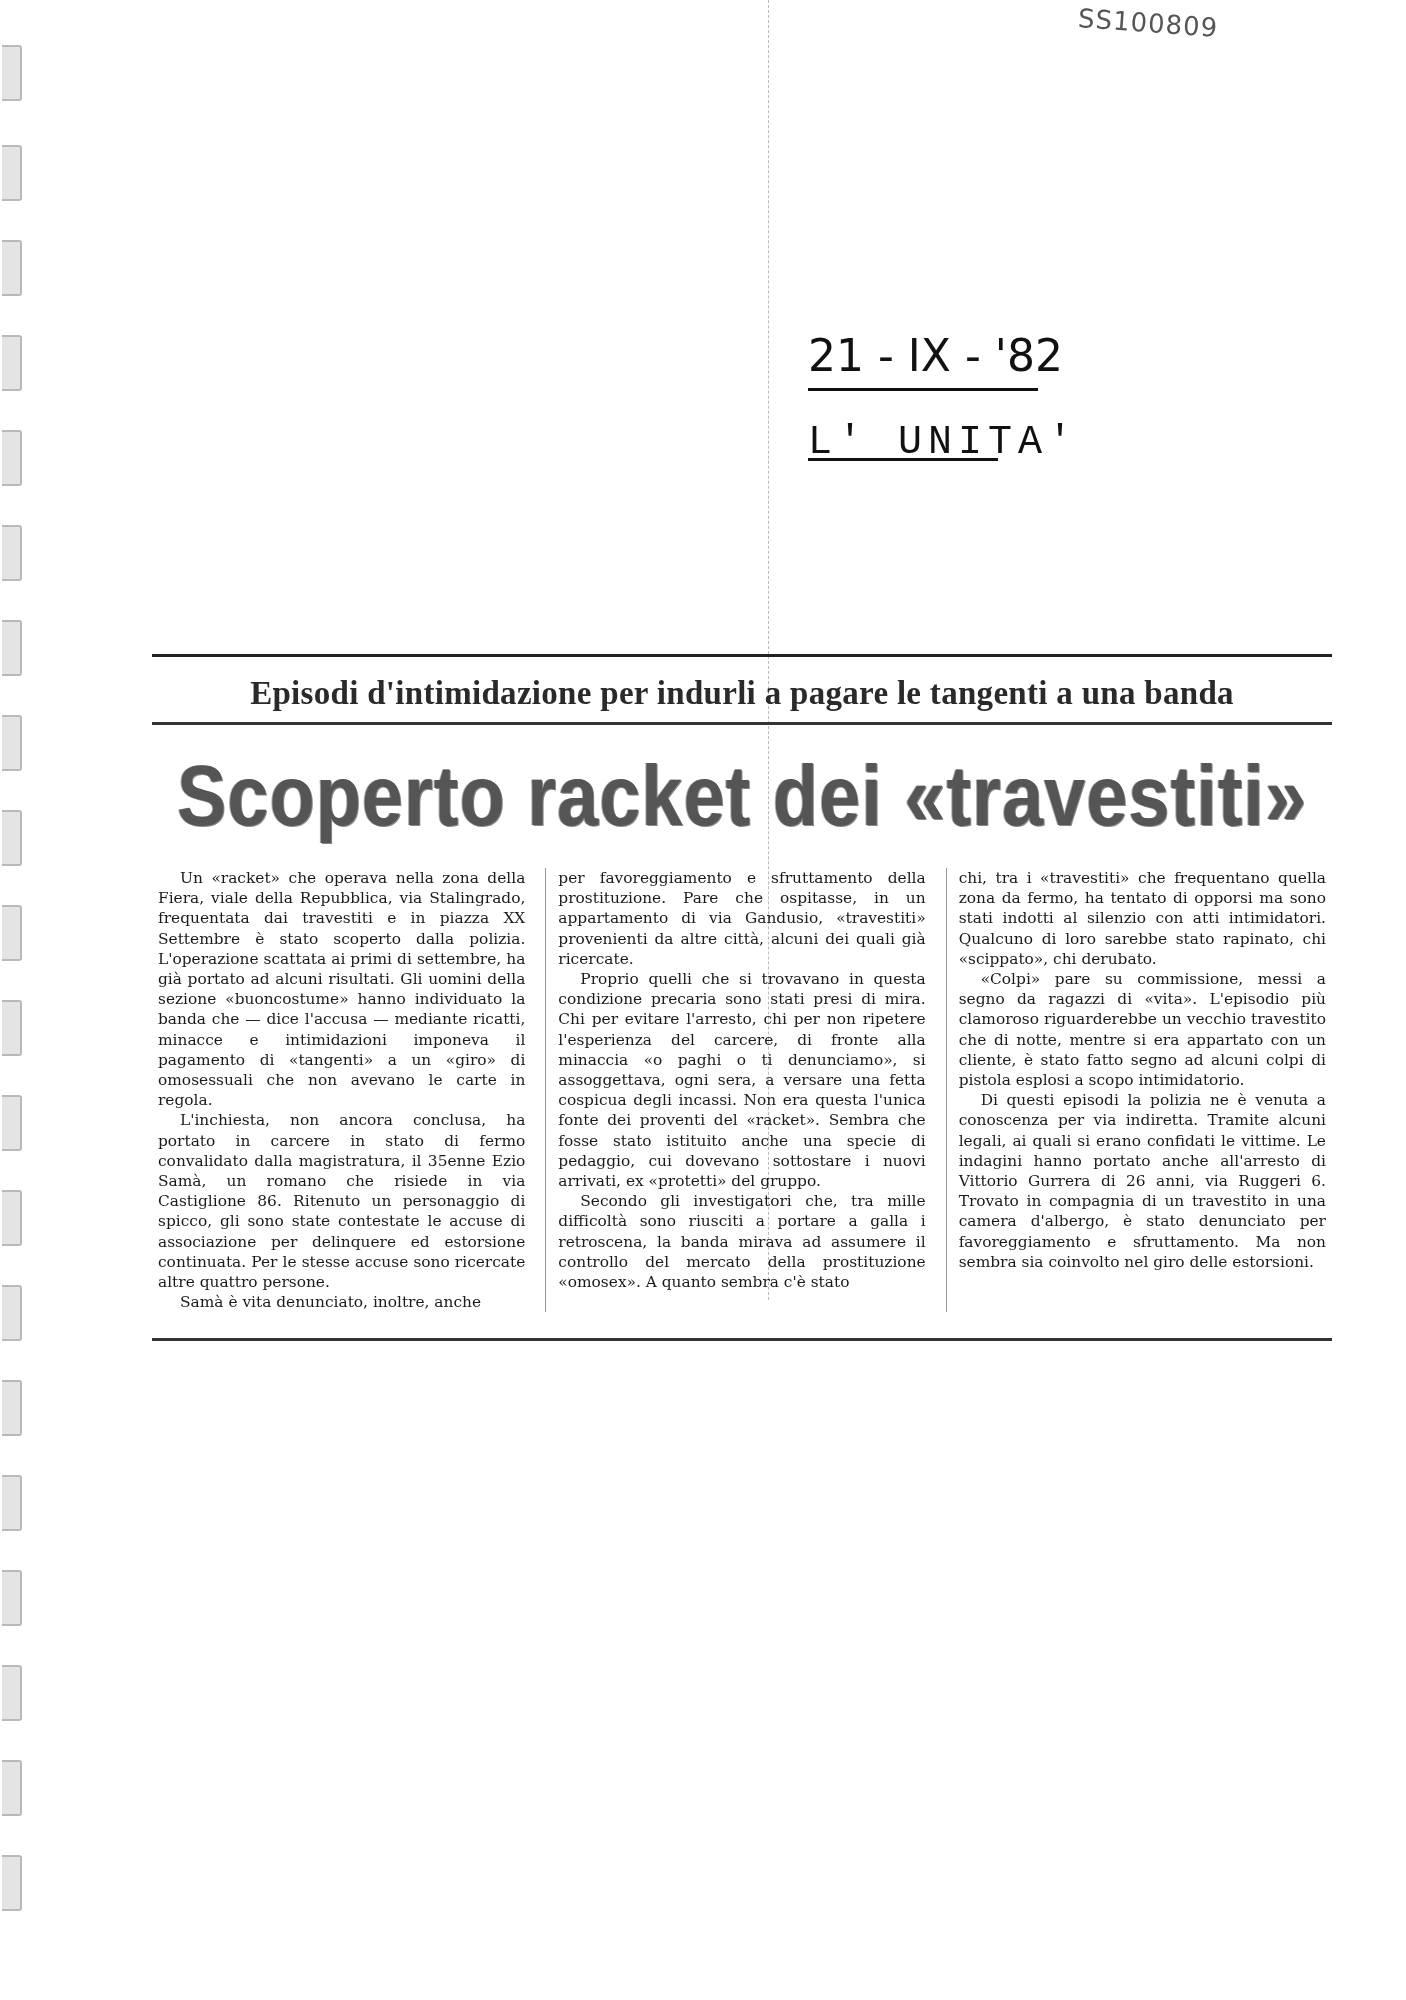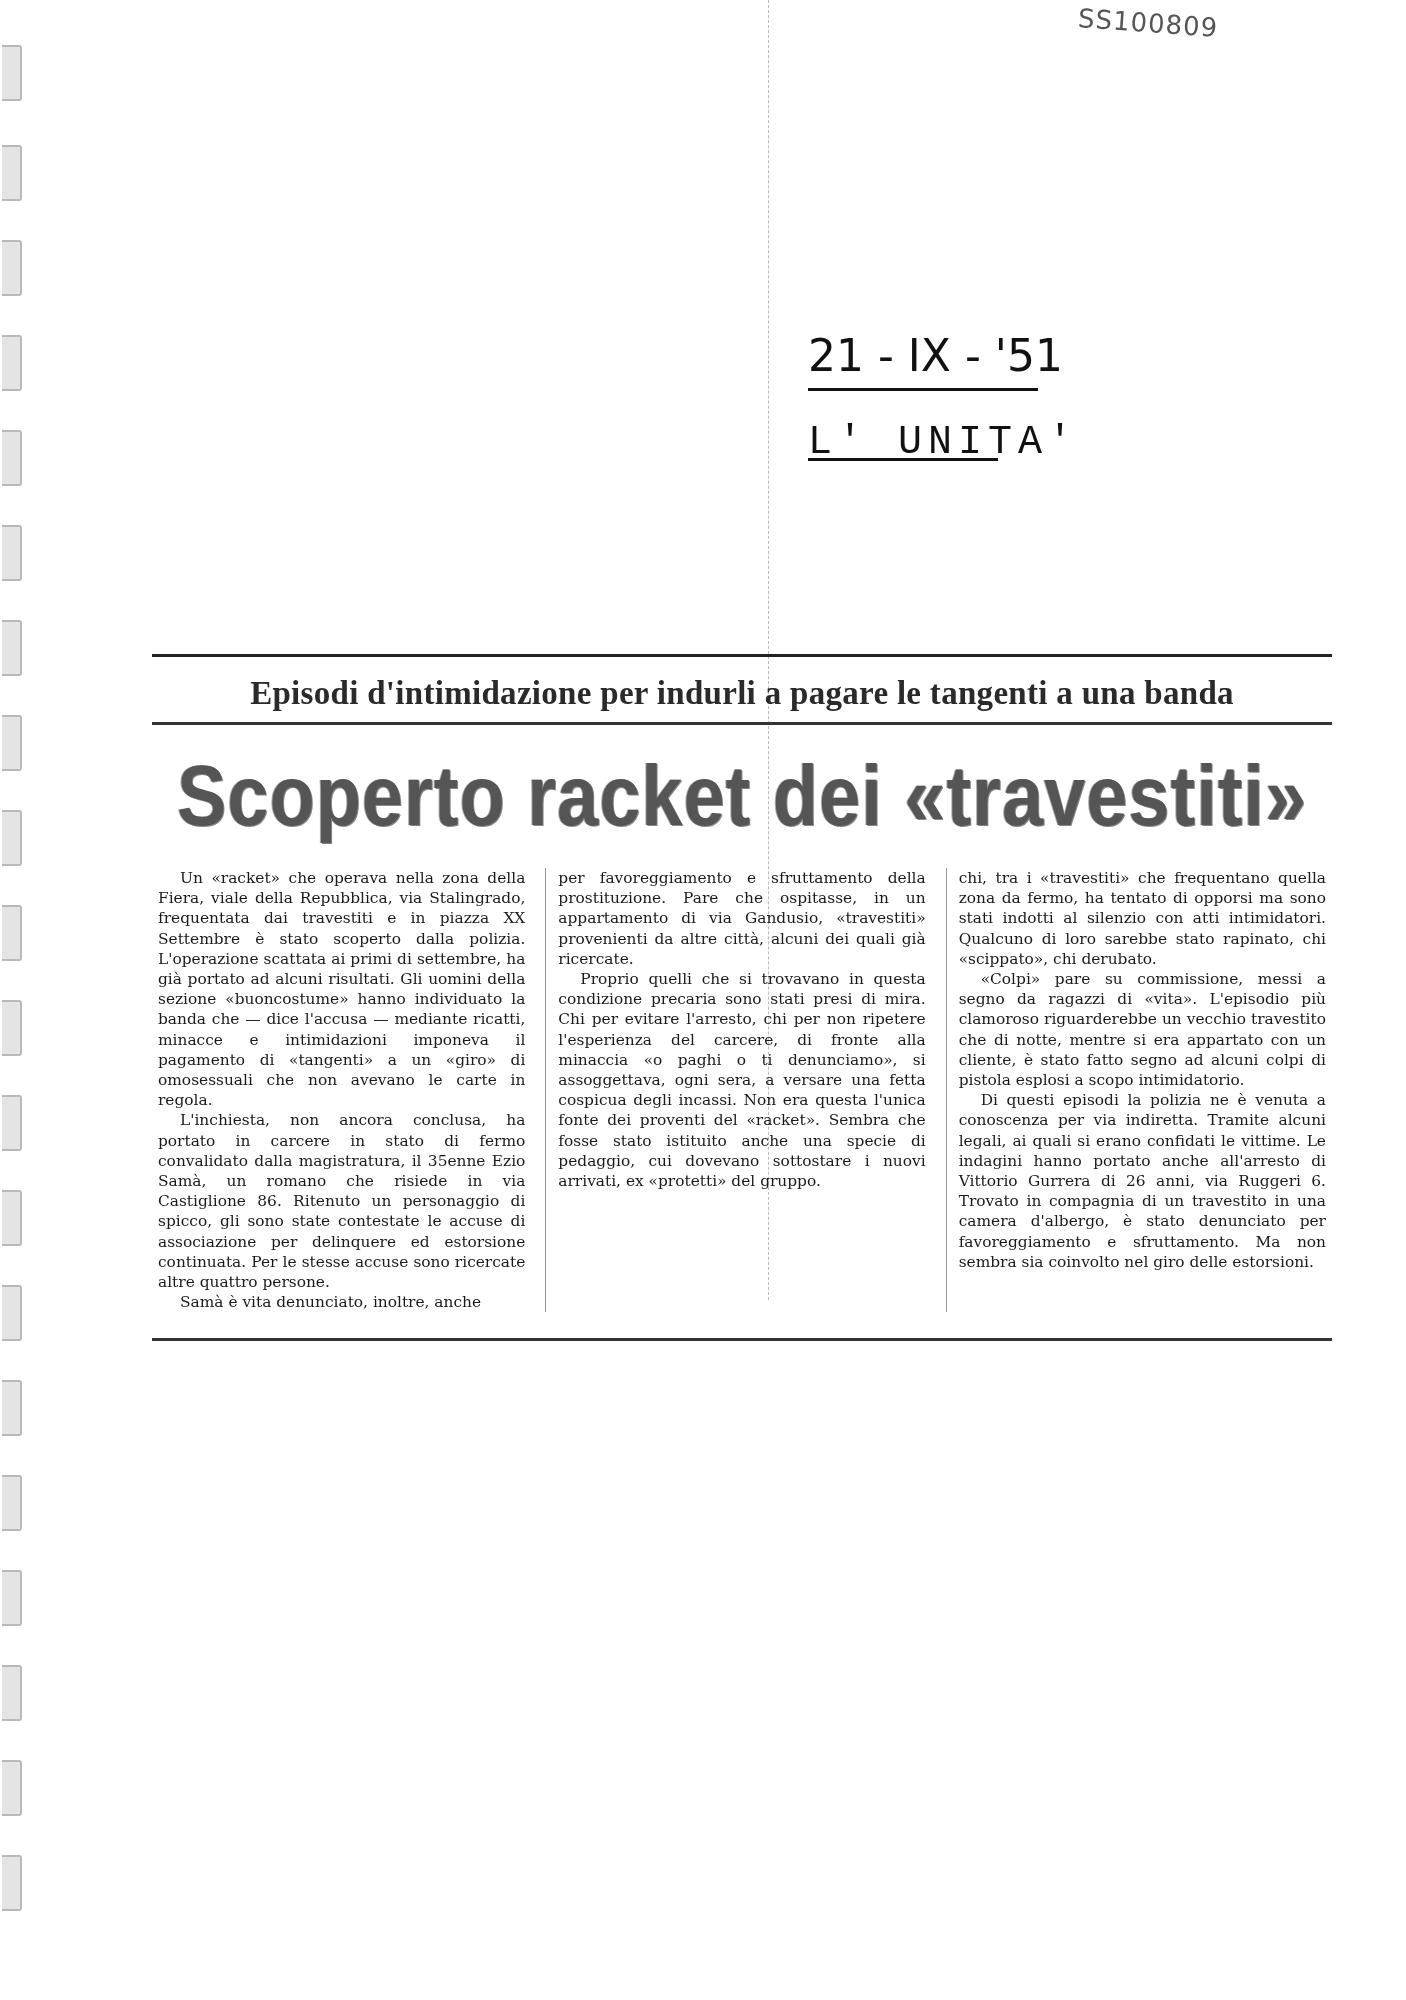--- a/index.html
+++ b/index.html
@@ -73,40 +73,41 @@
 <div class="binding-mark" style="top:1475px"></div>
 <div class="binding-mark" style="top:1570px"></div>
 <div class="binding-mark" style="top:1665px"></div>
 <div class="binding-mark" style="top:1760px"></div>
 <div class="binding-mark" style="top:1855px"></div>
 
 <div class="fold-line"></div>
 
 <div class="stamp">SS100809</div>
 
-<div class="date-note">21 - IX - '51</div>
+<div class="date-note">21 - IX - '82</div>
 <div class="date-rule"></div>
 <div class="paper-note">L' UNITA'</div>
 <div class="paper-rule"></div>
 
 <div class="article">
   <div class="rule-top"></div>
   <div class="kicker">Episodi d'intimidazione per indurli a pagare le tangenti a una banda</div>
   <div class="rule-mid"></div>
   <div class="headline">Scoperto racket dei «travestiti»</div>
 
   <div class="columns">
     <div class="col">
       <p>Un «racket» che operava nella zona della Fiera, viale della Repubblica, via Stalingrado, frequentata dai travestiti e in piazza XX Settembre è stato scoperto dalla polizia. L'operazione scattata ai primi di settembre, ha già portato ad alcuni risultati. Gli uomini della sezione «buoncostume» hanno individuato la banda che — dice l'accusa — mediante ricatti, minacce e intimidazioni imponeva il pagamento di «tangenti» a un «giro» di omosessuali che non avevano le carte in regola.</p>
       <p>L'inchiesta, non ancora conclusa, ha portato in carcere in stato di fermo convalidato dalla magistratura, il 35enne Ezio Samà, un romano che risiede in via Castiglione 86. Ritenuto un personaggio di spicco, gli sono state contestate le accuse di associazione per delinquere ed estorsione continuata. Per le stesse accuse sono ricercate altre quattro persone.</p>
       <p>Samà è vita denunciato, inoltre, anche</p>
     </div>
     <div class="col">
       <p class="cont">per favoreggiamento e sfruttamento della prostituzione. Pare che ospitasse, in un appartamento di via Gandusio, «travestiti» provenienti da altre città, alcuni dei quali già ricercate.</p>
       <p>Proprio quelli che si trovavano in questa condizione precaria sono stati presi di mira. Chi per evitare l'arresto, chi per non ripetere l'esperienza del carcere, di fronte alla minaccia «o paghi o ti denunciamo», si assoggettava, ogni sera, a versare una fetta cospicua degli incassi. Non era questa l'unica fonte dei proventi del «racket». Sembra che fosse stato istituito anche una specie di pedaggio, cui dovevano sottostare i nuovi arrivati, ex «protetti» del gruppo.</p>
+      <p>Secondo gli investigatori che, tra mille difficoltà sono riusciti a portare a galla i retroscena, la banda mirava ad assumere il controllo del mercato della prostituzione «omosex». A quanto sembra c'è stato</p>
     </div>
     <div class="col">
       <p class="cont">chi, tra i «travestiti» che frequentano quella zona da fermo, ha tentato di opporsi ma sono stati indotti al silenzio con atti intimidatori. Qualcuno di loro sarebbe stato rapinato, chi «scippato», chi derubato.</p>
       <p>«Colpi» pare su commissione, messi a segno da ragazzi di «vita». L'episodio più clamoroso riguarderebbe un vecchio travestito che di notte, mentre si era appartato con un cliente, è stato fatto segno ad alcuni colpi di pistola esplosi a scopo intimidatorio.</p>
       <p>Di questi episodi la polizia ne è venuta a conoscenza per via indiretta. Tramite alcuni legali, ai quali si erano confidati le vittime. Le indagini hanno portato anche all'arresto di Vittorio Gurrera di 26 anni, via Ruggeri 6. Trovato in compagnia di un travestito in una camera d'albergo, è stato denunciato per favoreggiamento e sfruttamento. Ma non sembra sia coinvolto nel giro delle estorsioni.</p>
     </div>
   </div>
 
   <div class="rule-bottom"></div>
 </div>

